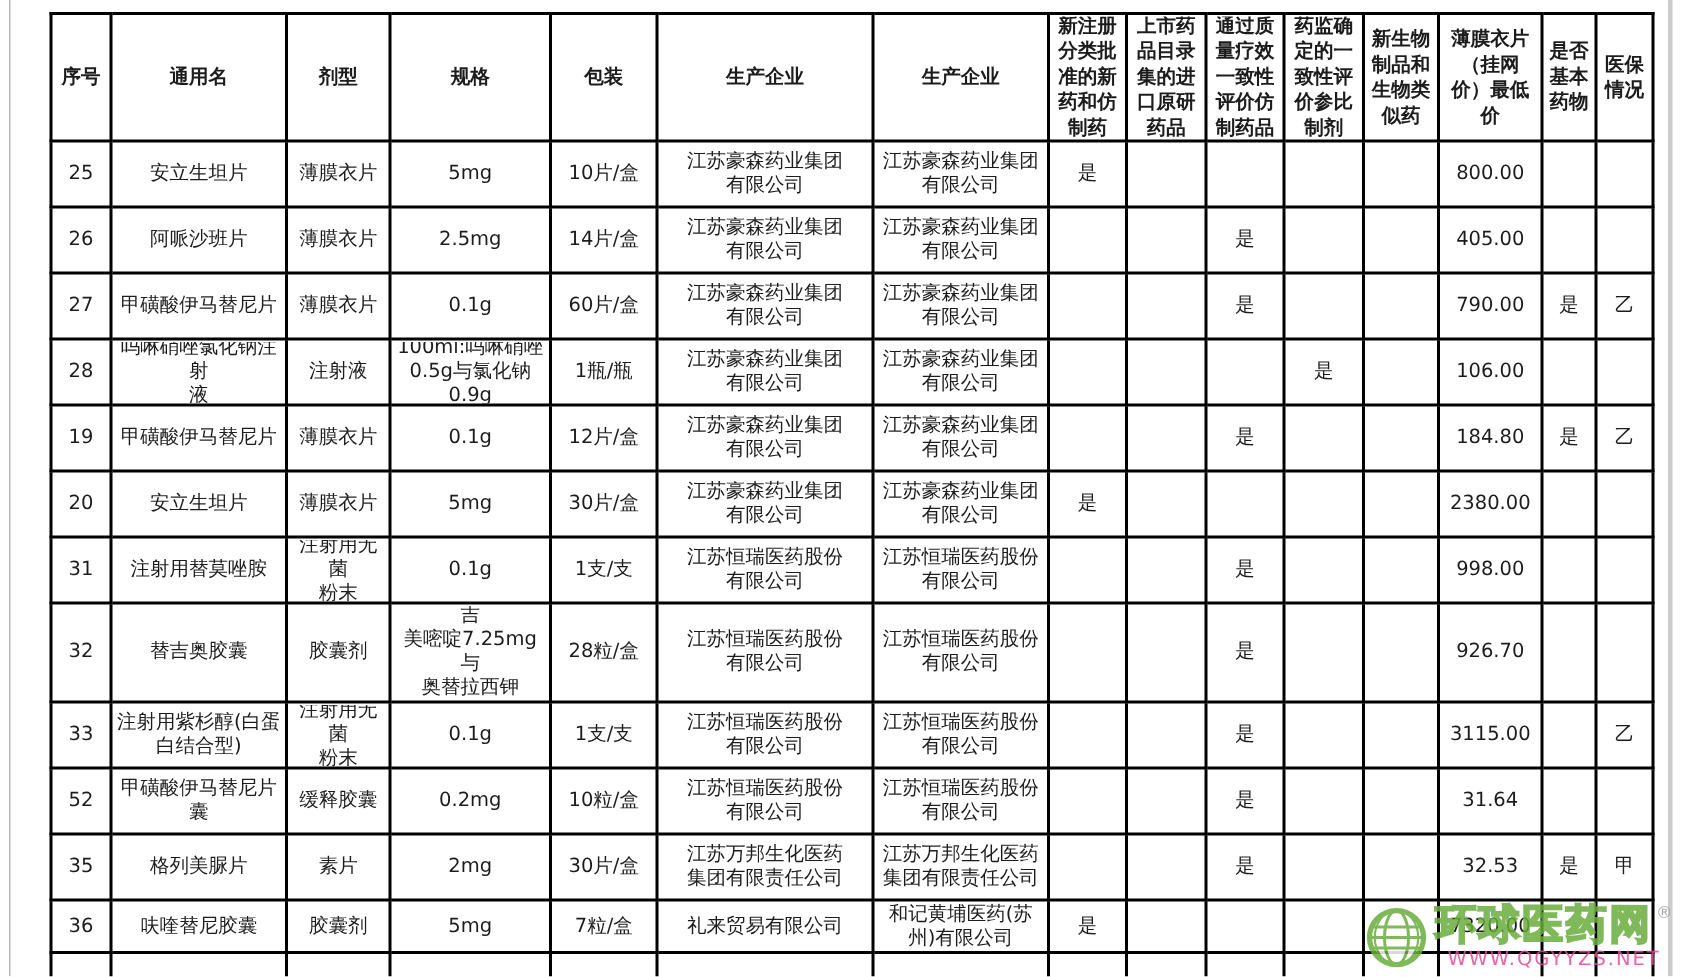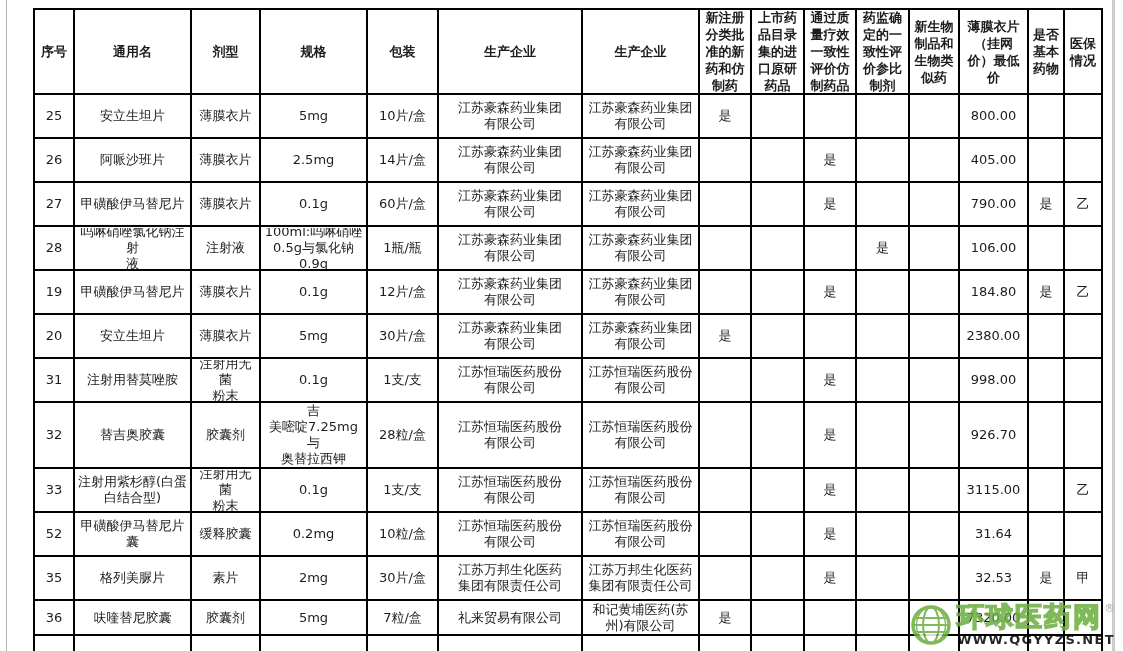--- a/index.html
+++ b/index.html
@@ -38,21 +38,21 @@
     position:absolute; right:8px; bottom:4px;
     display:flex; align-items:center; gap:5px; opacity:0.85;
   }
   .wm-col { display:flex; flex-direction:column; align-items:center; }
   .wm-brandline { display:flex; align-items:flex-start; }
   .wm-brand {
     font-size:27px; font-weight:bold; letter-spacing:2px; line-height:1;
     color:#cfe6b8; -webkit-text-stroke:1.5px #6aad3d;
   }
   .wm-reg { font-size:11px; color:#9aa0a6; margin-left:2px; line-height:1; -webkit-text-stroke:0; }
-  .wm-url { font-size:13px; font-weight:bold; color:#000000; letter-spacing:1.3px; margin-top:2px; }
+  .wm-url { font-size:13px; font-weight:normal; color:#ec4899; letter-spacing:1.3px; margin-top:2px; }
 </style>
 </head>
 <body>
 
 <div class="page">
   <div class="edge-left"></div>
   <div class="edge-right"></div>
 
   <table class="drug-table">
     <colgroup>

